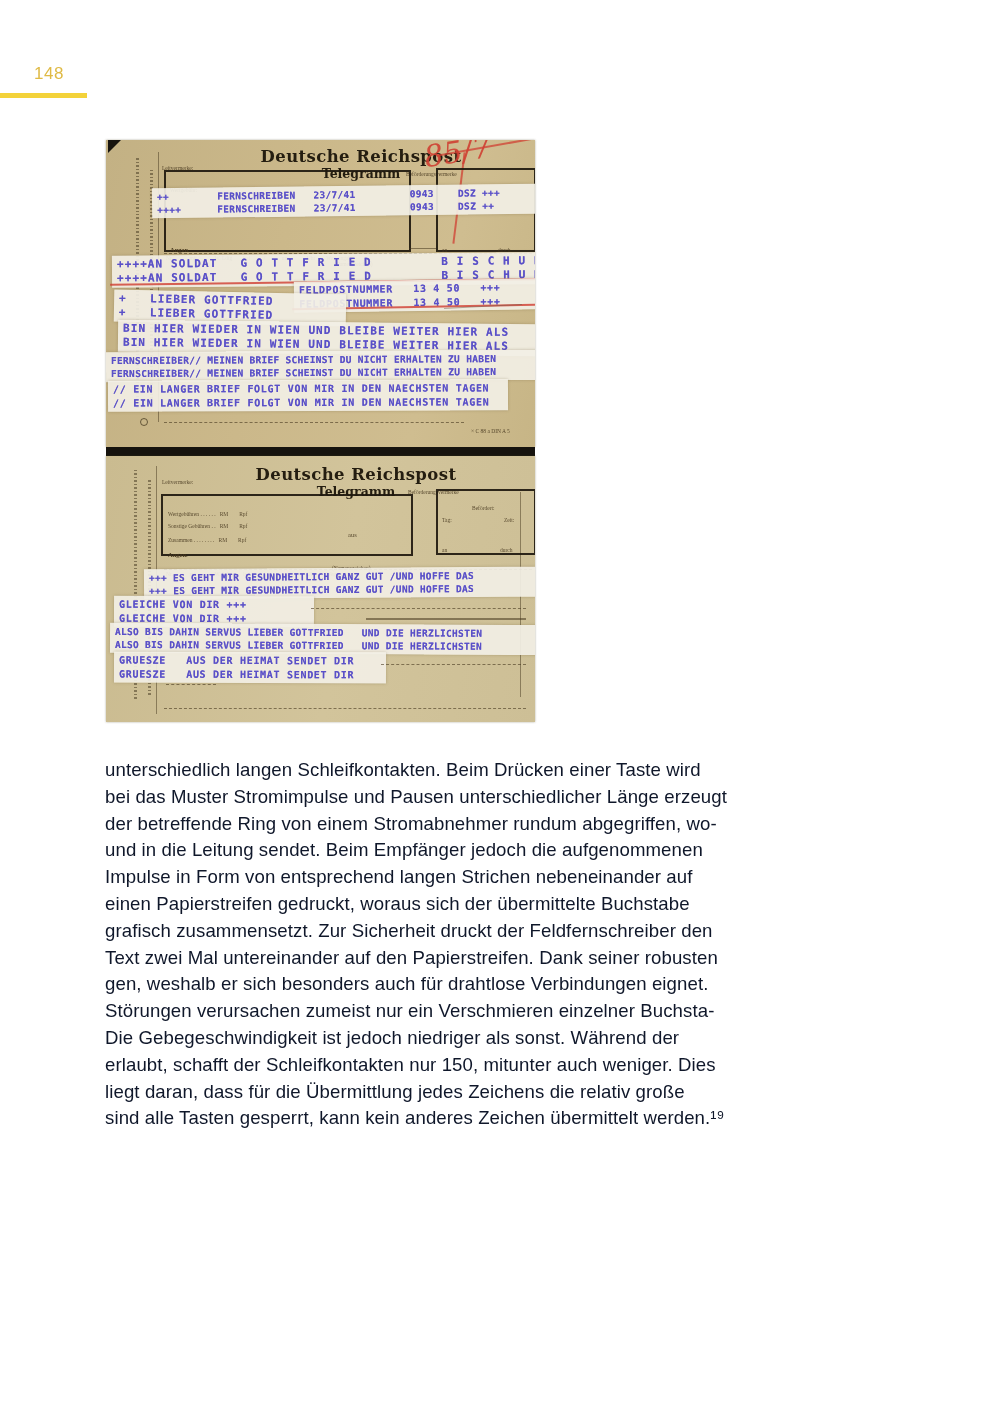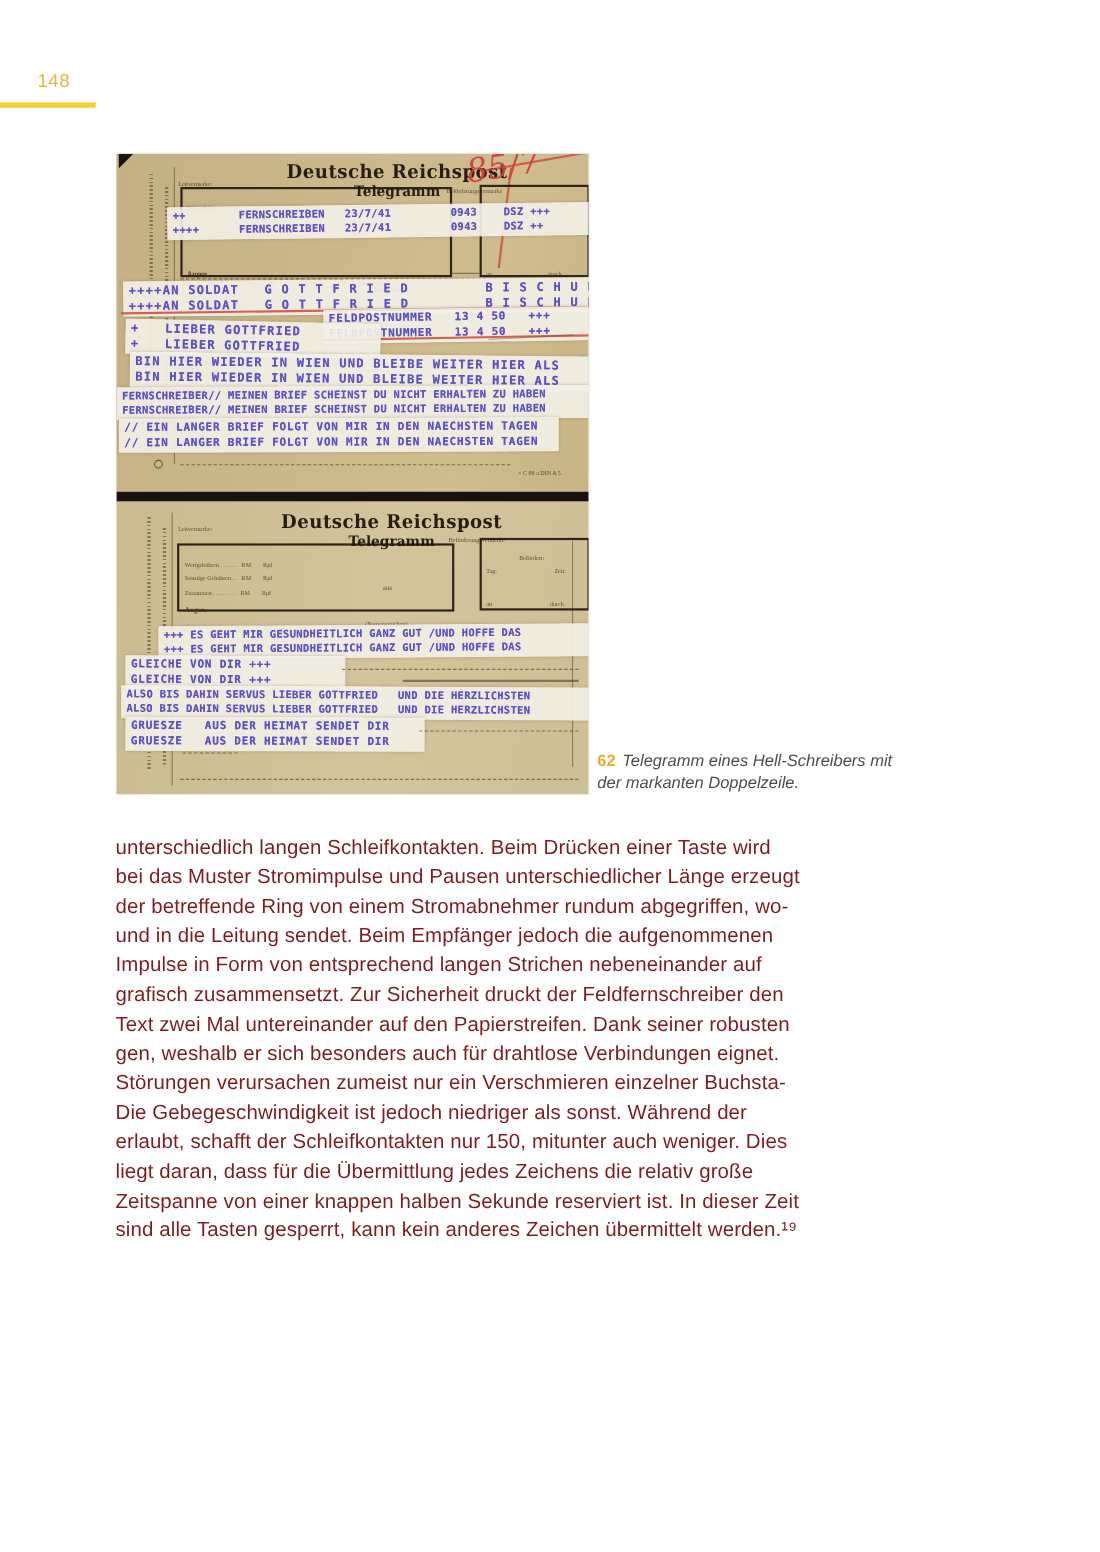--- a/index.html
+++ b/index.html
@@ -54,21 +54,21 @@
   .redstroke{position:absolute;background:#d04033;opacity:.75;}
   .pencil{position:absolute;border-bottom:1.2px solid rgba(100,88,70,.45);transform:rotate(-3deg);}
 
   
   .caption{position:absolute;left:543px;top:682px;width:282px;margin:0;
            font-size:15px;line-height:19.5px;color:#4d4d4d;}
   .capnum{font-weight:bold;color:#efa92f;margin-right:6px;font-style:normal;}
   .captext{font-style:italic;}
 
   
-  .body-text{position:absolute;left:105px;top:757px;width:700px;color:#7f1d1d;}
+  .body-text{position:absolute;left:105px;top:757px;width:700px;color:#0f172a;}
   .bl{white-space:nowrap;font-size:18.6px;line-height:26.8px;letter-spacing:.1px;}
 </style>
 </head>
 <body>
 
 <div class="page">
 
   <div class="pageno">148</div>
   <div class="yellow-rule"></div>
 
@@ -199,34 +199,31 @@
         <div class="hl">GRUESZE   AUS DER HEIMAT SENDET DIR</div>
         <div class="hl">GRUESZE   AUS DER HEIMAT SENDET DIR</div>
       </div>
       <div class="dotline" style="left:275px;top:208px;width:145px;"></div>
 
       <div class="dotline" style="left:60px;top:228px;width:50px;"></div>
       <div class="dotline" style="left:58px;top:252px;width:362px;"></div>
     </div>
   </div>
 
-  <p class="caption">
-    <span class="capnum">62</span><span class="captext">Telegramm eines Hell-Schreibers mit der markanten Doppelzeile.</span>
-  </p>
 
   <div class="body-text">
       <div class="bl">unterschiedlich langen Schleifkontakten. Beim Drücken einer Taste wird</div>
       <div class="bl">bei das Muster Stromimpulse und Pausen unterschiedlicher Länge erzeugt</div>
       <div class="bl">der betreffende Ring von einem Stromabnehmer rundum abgegriffen, wo-</div>
       <div class="bl">und in die Leitung sendet. Beim Empfänger jedoch die aufgenommenen</div>
       <div class="bl">Impulse in Form von entsprechend langen Strichen nebeneinander auf</div>
+      <div class="bl">einen Papierstreifen gedruckt, woraus sich der übermittelte Buchstabe</div>
       <div class="bl">grafisch zusammensetzt. Zur Sicherheit druckt der Feldfernschreiber den</div>
       <div class="bl">Text zwei Mal untereinander auf den Papierstreifen. Dank seiner robusten</div>
       <div class="bl">gen, weshalb er sich besonders auch für drahtlose Verbindungen eignet.</div>
       <div class="bl">Störungen verursachen zumeist nur ein Verschmieren einzelner Buchsta-</div>
       <div class="bl">Die Gebegeschwindigkeit ist jedoch niedriger als sonst. Während der</div>
       <div class="bl">erlaubt, schafft der Schleifkontakten nur 150, mitunter auch weniger. Dies</div>
       <div class="bl">liegt daran, dass für die Übermittlung jedes Zeichens die relativ große</div>
-      <div class="bl">Zeitspanne von einer knappen halben Sekunde reserviert ist. In dieser Zeit</div>
       <div class="bl">sind alle Tasten gesperrt, kann kein anderes Zeichen übermittelt werden.¹⁹</div>
     </div>
 
 </div>
 
 </body></html>

